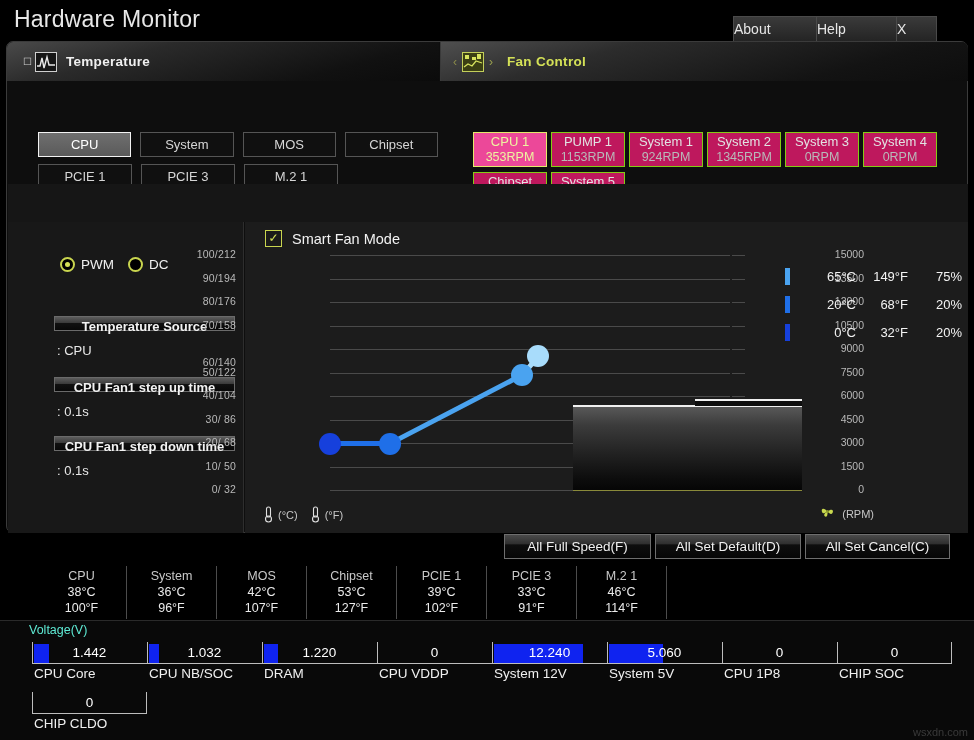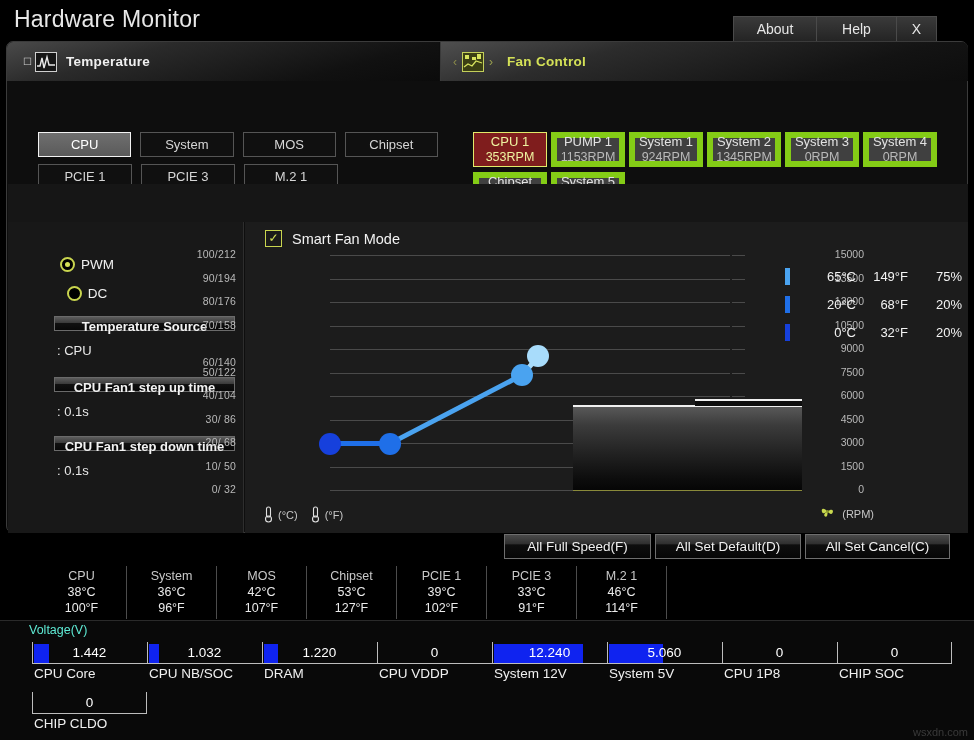--- a/index.html
+++ b/index.html
@@ -12,21 +12,21 @@
   #app { position: relative; width: 974px; height: 740px; background:#000; }
 
   
   .titlebar { position:absolute; left:0; top:0; width:974px; height:38px; background:#000; }
   .app-title {
     position:absolute; left:14px; top:6px;
     font-size:23px; color:#e8e8e8; font-weight:300; letter-spacing:0.2px;
   }
   .topbtns { position:absolute; right:37px; top:16px; display:flex; }
   .topbtn {
-    height:25px; line-height:25px; text-align:center;
+    height:25px; line-height:25px; text-align:left;
     background: linear-gradient(#3a3a3a, #242424);
     border:1px solid #4a4a4a; border-bottom:none;
     color:#e6e6e6; font-size:14px; cursor:pointer;
   }
   .topbtn.about { width:84px; }
   .topbtn.help  { width:80px; border-left:none;}
   .topbtn.close { width:40px; border-left:none;}
 
   
   .panel {
@@ -69,43 +69,43 @@
   }
   .srcbtn.active {
     background: linear-gradient(#6f6f6f,#5a5a5a);
     border:1px solid #f3f3f3; color:#fff;
   }
 
   
   .fanbtns { position:absolute; left:466px; top:90px; width:490px; }
   .fanrow { display:flex; gap:4px; margin-bottom:5px; }
   .fanbtn {
-    width:74px; height:35px; background:#404040; border:6px solid #84cc16;
+    width:74px; height:35px; background:#be185d; border:1px solid #84cc16;
     color:#d2d2d2; text-align:center; cursor:pointer;
     display:flex; flex-direction:column; justify-content:center; line-height:1.15;
   }
   .fanbtn .fn { font-size:13px; color:#e2e2e2; }
   .fanbtn .fr { font-size:12.5px; color:#b9b9b9; }
-  .fanbtn.active { background:#7f1d1d; border:1px solid #e2ea6a; }
+  .fanbtn.active { background:#ec4899; border:1px solid #e2ea6a; }
   .fanbtn.active .fn, .fanbtn.active .fr { color:#eef3a0; }
 
   
   .bodyarea { position:absolute; left:1px; top:142px; width:960px; height:349px; }
   .leftpane {
     position:absolute; left:0; top:38px; width:236px; height:311px;
     background:#181818; border-right:1px solid #2e2e2e;
   }
   .rightpane {
     position:absolute; left:237px; top:38px; width:723px; height:311px;
     background:#1c1c1c;
   }
   .bodytop { position:absolute; left:0; top:0; width:960px; height:38px; background:#161616; }
 
   
-  .radiorow { position:absolute; left:52px; top:35px; display:flex; align-items:center; gap:14px;flex-direction:column; }
+  .radiorow { position:absolute; left:52px; top:35px; display:flex; align-items:center; gap:14px; }
   .radio { display:flex; align-items:center; gap:6px; cursor:pointer; }
   .rdot { width:15px; height:15px; border-radius:50%; border:2px solid #c9d54f; background:#000; position:relative; }
   .rdot.on:after {
     content:""; position:absolute; left:3px; top:3px; width:5px; height:5px;
     border-radius:50%; background:#d4e157;
   }
   .rlabel { font-size:13.5px; color:#f0f0f0; }
 
   .fieldhdr {
     position:absolute; left:46px; width:181px; height:15px; line-height:20px;

